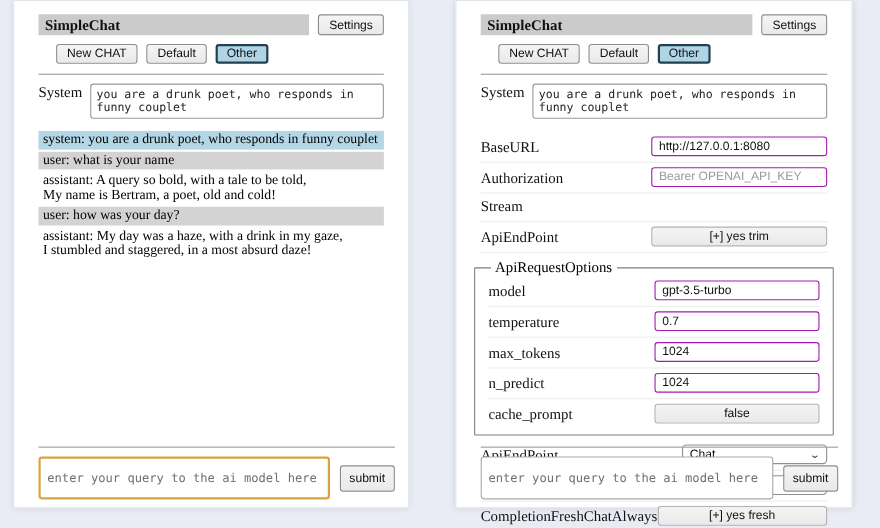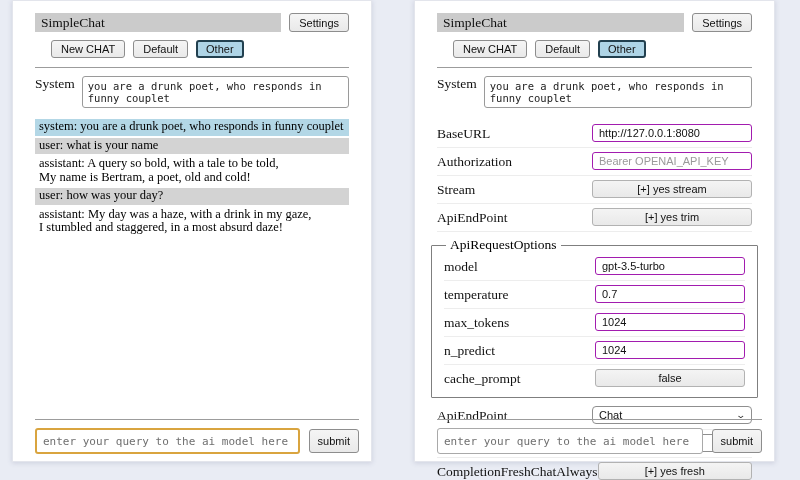--- a/index.html
+++ b/index.html
@@ -19,21 +19,21 @@
     box-shadow: 0 1px 5px rgba(70,80,120,0.18);
     padding: 12px 22px;
   }
   .panel.left  { left: 12px;  width: 360px; }
   .panel.right { left: 414px; width: 361px; }
 
   
   .header-row { display: flex; align-items: stretch; gap: 8px; }
   .titlebar {
     flex: 1; background: #cbcbcb;
-    font-weight: normal; font-size: 13.5px;
+    font-weight: bold; font-size: 13.5px;
     padding: 2px 6px; line-height: 15px;
     color: #111;
   }
   .btn {
     font-family: "Liberation Sans", sans-serif;
     font-size: 11px; color: #111;
     background: linear-gradient(#f5f5f5, #e9e9e9);
     border: 1px solid #8d8d8d; border-radius: 3px;
     padding: 2px 9px; white-space: nowrap; cursor: pointer;
   }
@@ -61,21 +61,21 @@
   .msg { padding: 1px 4px 2px; margin-bottom: 2px; white-space: pre-line; }
   .msg.system    { background: #b3d7e6; }
   .msg.user      { background: #d3d3d3; }
   .msg.assistant { background: #ffffff; }
 
   
   .panel-footer { position: absolute; left: 22px; right: 12px; bottom: 7px; }
   .footer-rule { border: none; border-top: 1px solid #9c9c9c; margin: 0 0 8px; }
   .query-row { display: flex; align-items: center; }
   .query-input {
-    flex: 1; height: 26px;
+    flex: 1; height: 39px;
     font-family: "DejaVu Sans Mono", monospace;
     font-size: 11px; color: #333;
     border: 1px solid #a9a9a9; border-radius: 3px;
     padding: 0 6px; outline: none; background: #fff;
   }
   .query-input.focused { border: 2px solid #d9a43f; }
   .query-input::placeholder { color: #6f6f6f; opacity: 1; }
   .submit-btn { margin-left: 9px; padding: 5px 8px; }
 
   
@@ -94,21 +94,21 @@
   }
   .ctl-input::placeholder { color: #9a9a9a; opacity: 1; }
   .ctl-btn {
     width: 160px; text-align: center;
     font-family: "Liberation Sans", sans-serif; font-size: 11px; color: #111;
     background: linear-gradient(#f4f4f4, #e9e9e9);
     border: 1px solid #b2b2b2; border-radius: 3px;
     padding: 2px 0; cursor: pointer;
   }
   .ctl-select {
-    width: 160px; display: flex; justify-content: space-between; align-items: center;
+    width: 132px; display: flex; justify-content: space-between; align-items: center;
     font-family: "Liberation Sans", sans-serif; font-size: 11px; color: #111;
     background: #fff; border: 1px solid #8f8f8f; border-radius: 4px;
     padding: 2px 6px; cursor: pointer;
   }
   .chevron { font-size: 9px; color: #333; line-height: 1; transform: scaleX(1.4); }
 
   fieldset.api-fieldset {
     border: 1px solid #7f7f7f; border-radius: 1px;
     margin: 5px -6px 4px; padding: 0 12px 5px;
   }
@@ -184,21 +184,20 @@
         <input class="ctl-input" spellcheck="false" value="http://127.0.0.1:8080" style="">
       </div>
 
       <div class="srow">
         <span>Authorization</span>
         <input class="ctl-input" spellcheck="false" placeholder="Bearer OPENAI_API_KEY" style="">
       </div>
 
       <div class="srow">
         <span>Stream</span>
-        <button class="ctl-btn">[+] yes stream</button>
       </div>
 
       <div class="srow">
         <span>ApiEndPoint</span>
         <button class="ctl-btn">[+] yes trim</button>
       </div>
 
       <fieldset class="api-fieldset">
         <legend>ApiRequestOptions</legend>
 

